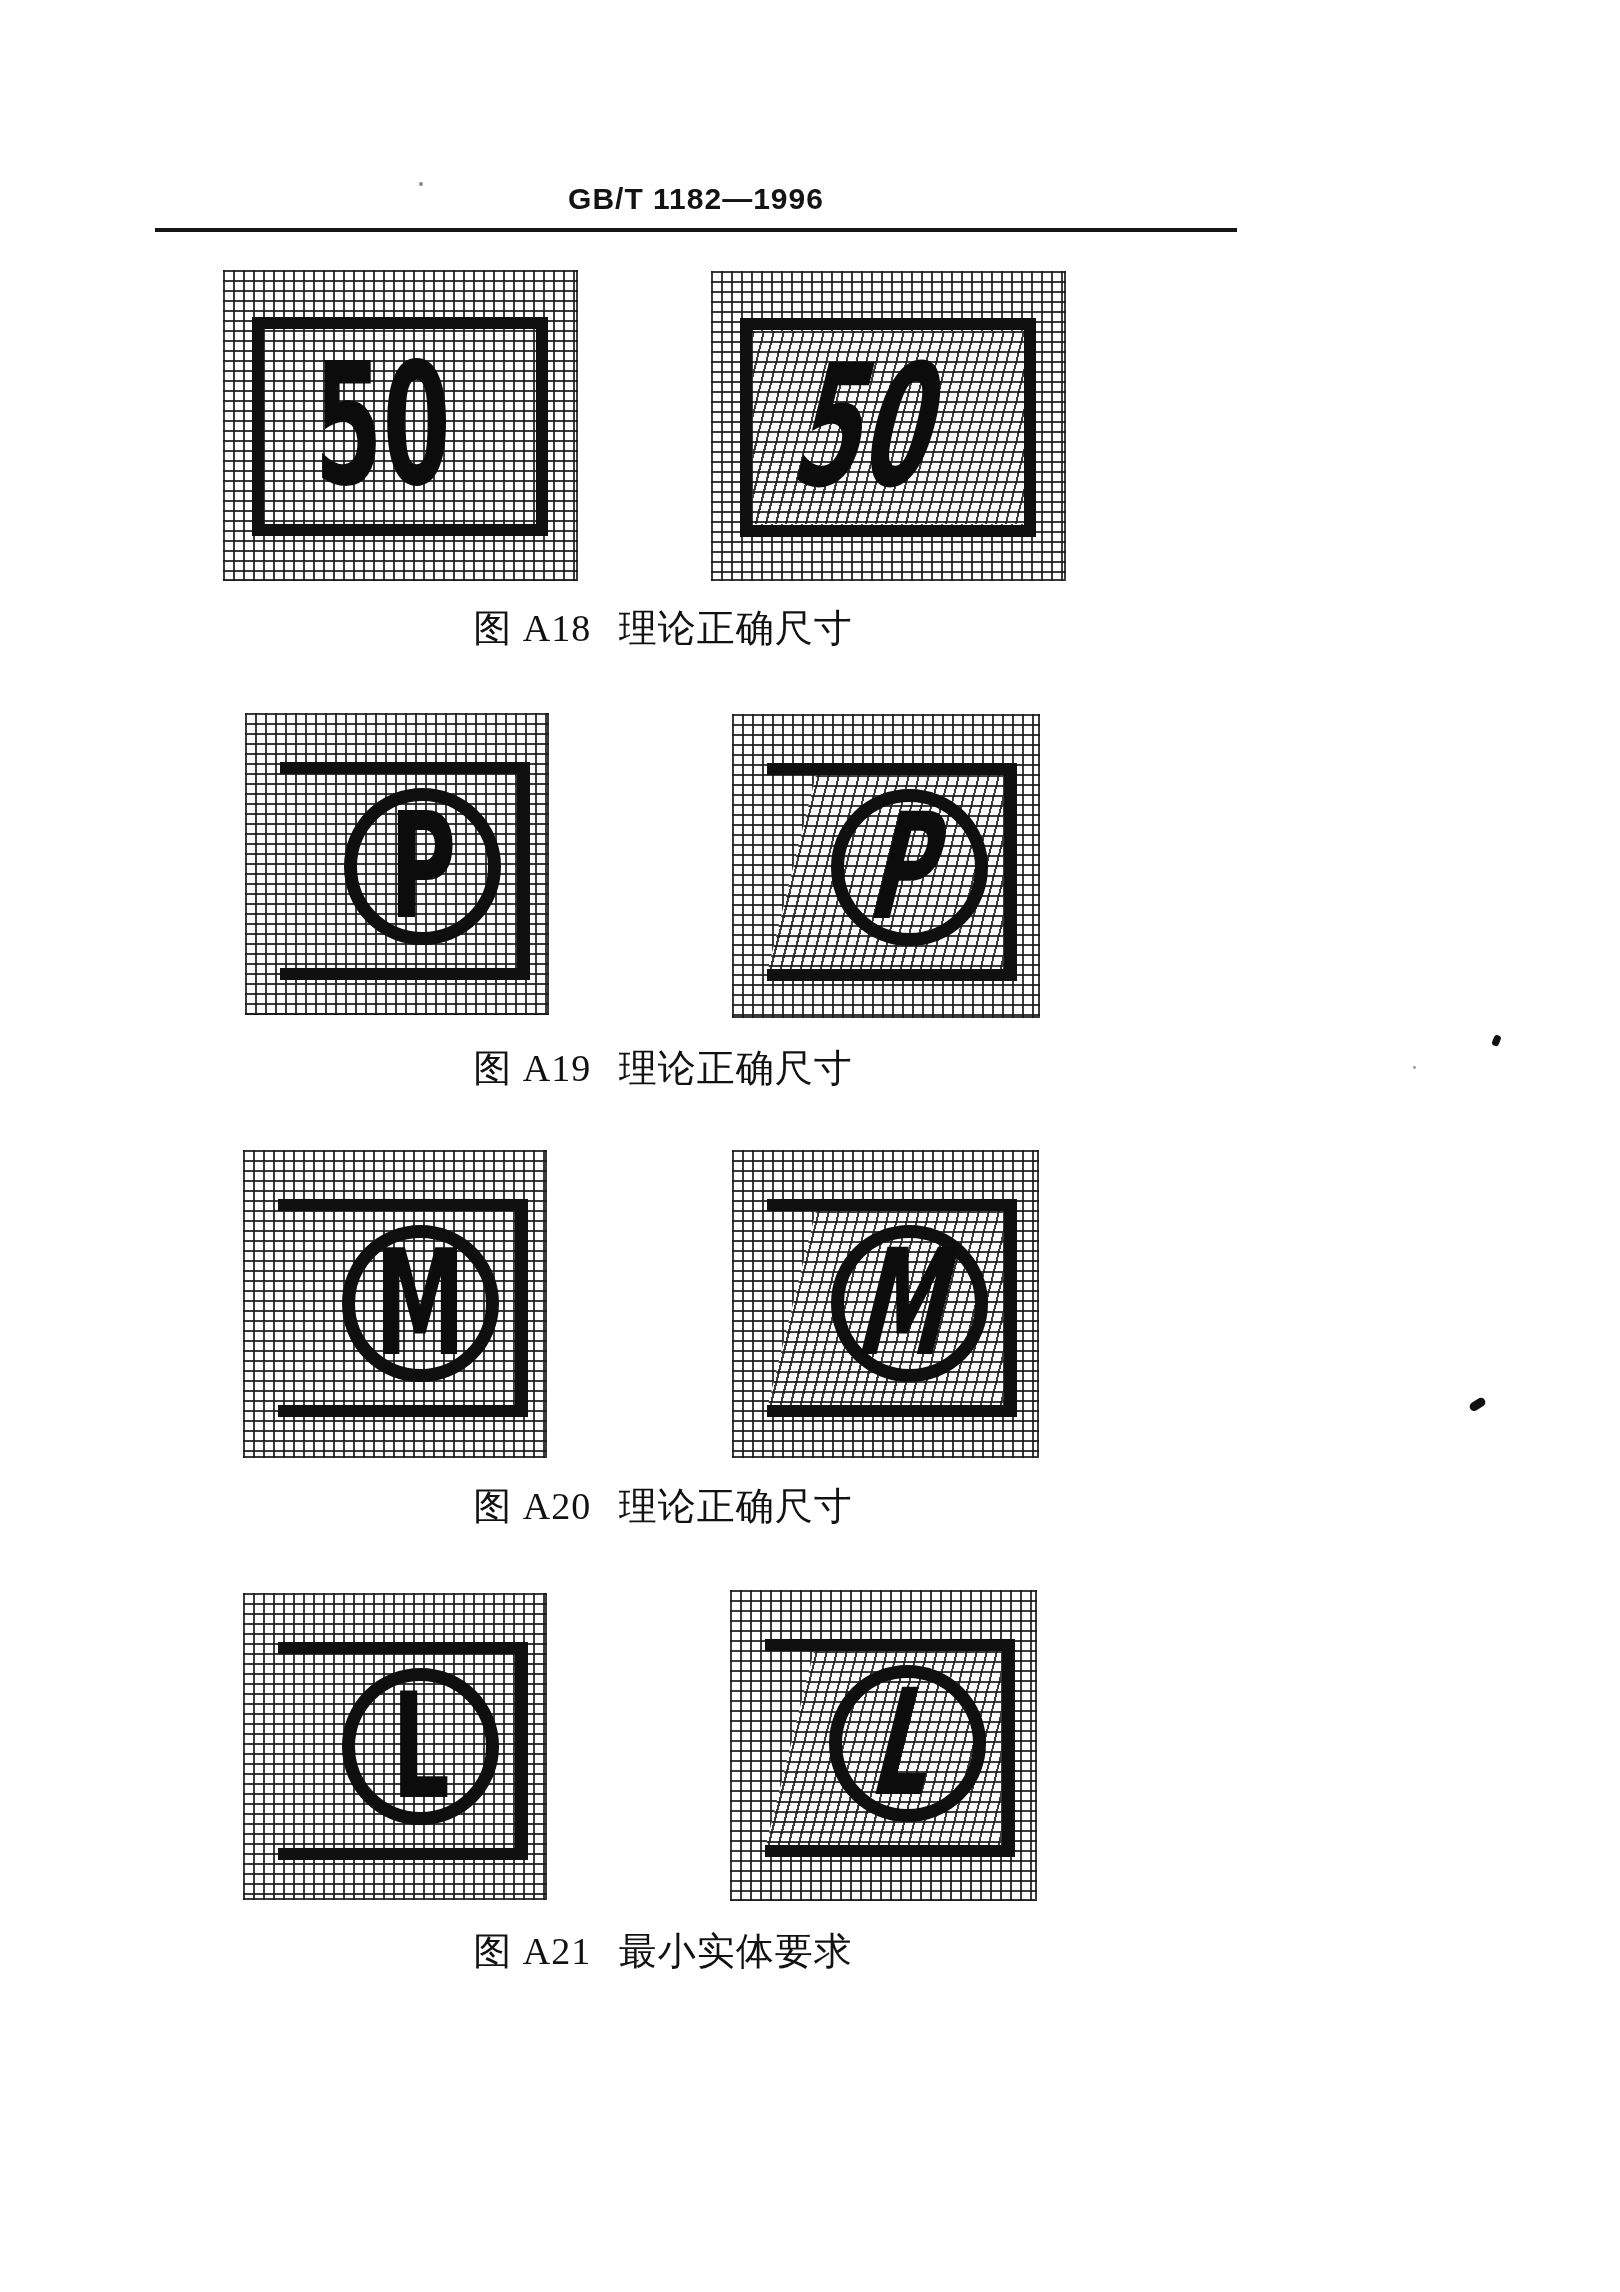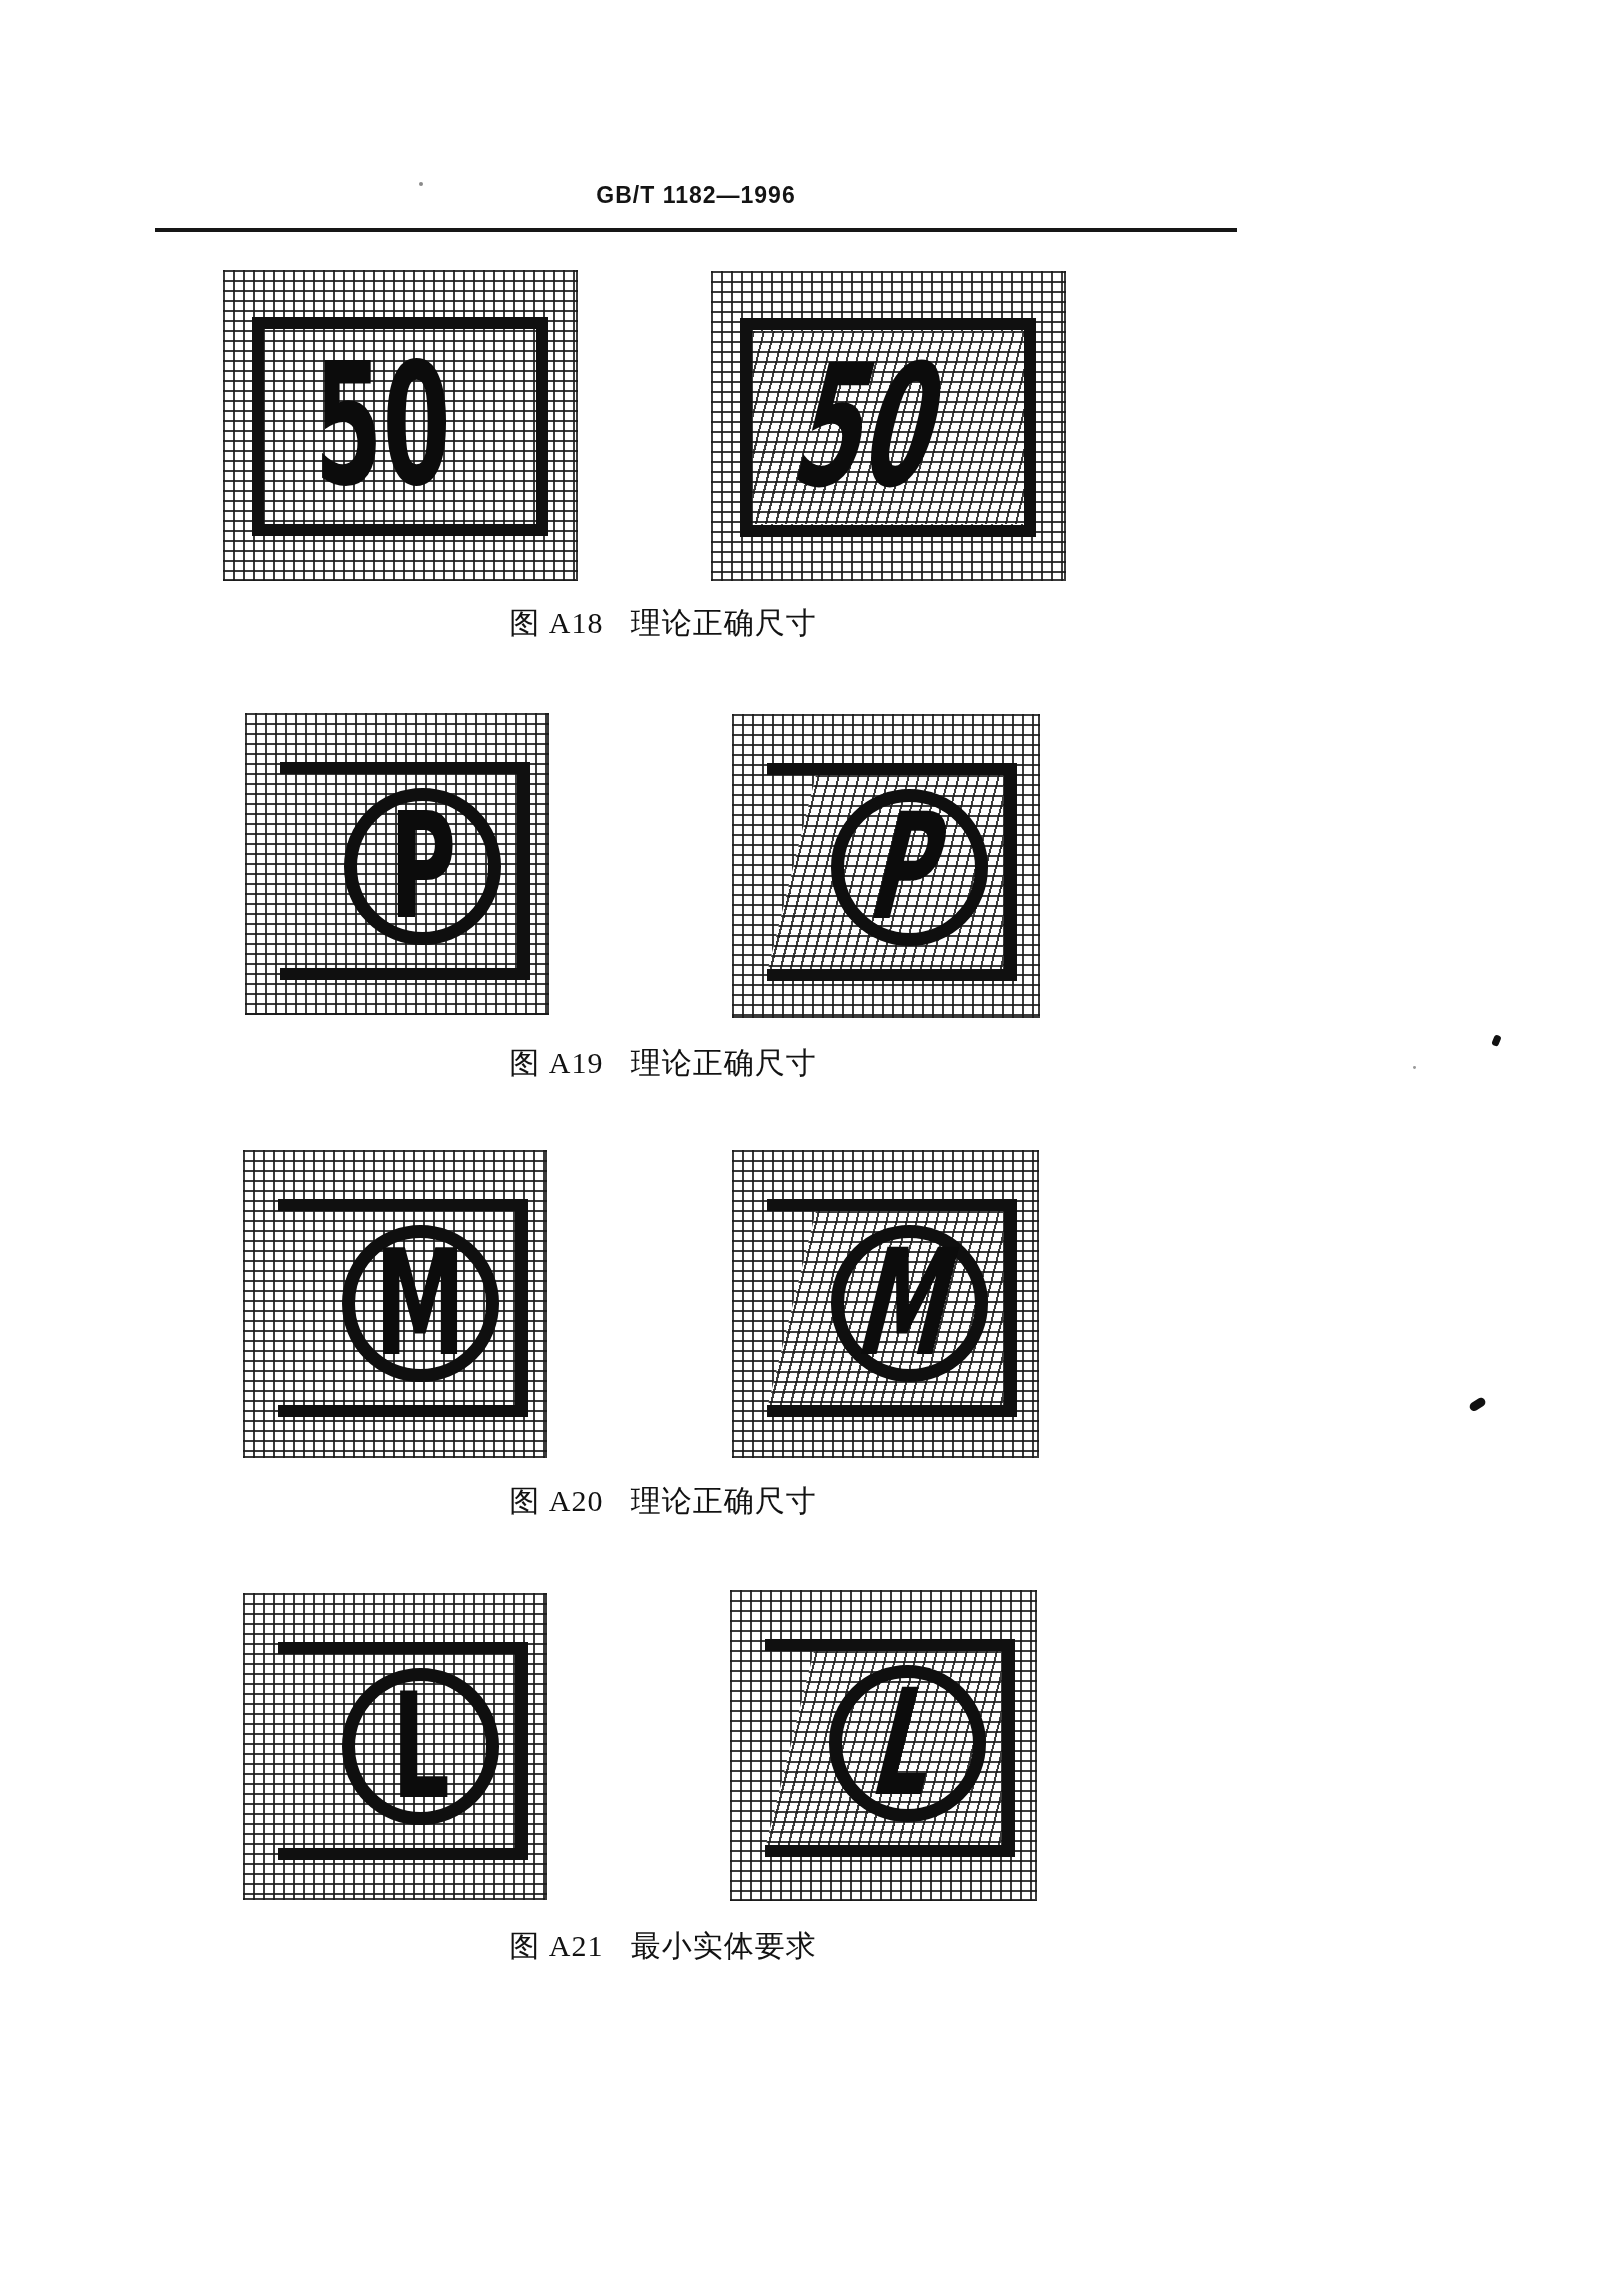--- a/index.html
+++ b/index.html
@@ -4,21 +4,21 @@
 <style>
   html,body{margin:0;padding:0;}
   body{
     width:1620px;height:2293px;position:relative;background:#ffffff;
     font-family:"Liberation Serif","DejaVu Serif",serif;overflow:hidden;
   }
   
   .doc-header{
     position:absolute;left:402px;top:182px;width:588px;text-align:center;
     font-family:"Liberation Sans","DejaVu Sans",sans-serif;
-    font-weight:bold;font-size:23px;letter-spacing:1px;color:#141414;
+    font-weight:bold;font-size:30px;letter-spacing:1px;color:#141414;
   }
   .header-rule{position:absolute;left:155px;top:228px;width:1082px;height:3.9px;background:#161616;}
 
   
   .grid-panel{
     position:absolute;background-color:#fff;
     background-image:
       linear-gradient(to right, rgba(25,25,25,.85) 2px, transparent 2px),
       linear-gradient(to bottom, rgba(25,25,25,.85) 2px, transparent 2px);
     background-size:10px 10px;
@@ -61,21 +61,21 @@
   }
   .letter{
     font-family:"DejaVu Sans","Liberation Sans",sans-serif;font-weight:bold;
     font-size:147px;line-height:.76;color:#0c0c0c;transform:scaleX(.62);
   }
   .letter.it{transform:skewX(-14deg) scaleX(.6);}
 
   
   .caption{
     position:absolute;left:367px;width:592px;text-align:center;
-    font-size:30px;color:#121212;letter-spacing:1px;white-space:nowrap;
+    font-size:38px;color:#121212;letter-spacing:1px;white-space:nowrap;
   }
   .cap-num{display:inline-block;margin-right:27.4px;}
 
   
   .speck{position:absolute;background:#111;}
 </style>
 </head>
 <body>
 
 <div class="doc-header">GB/T 1182—1996</div>

